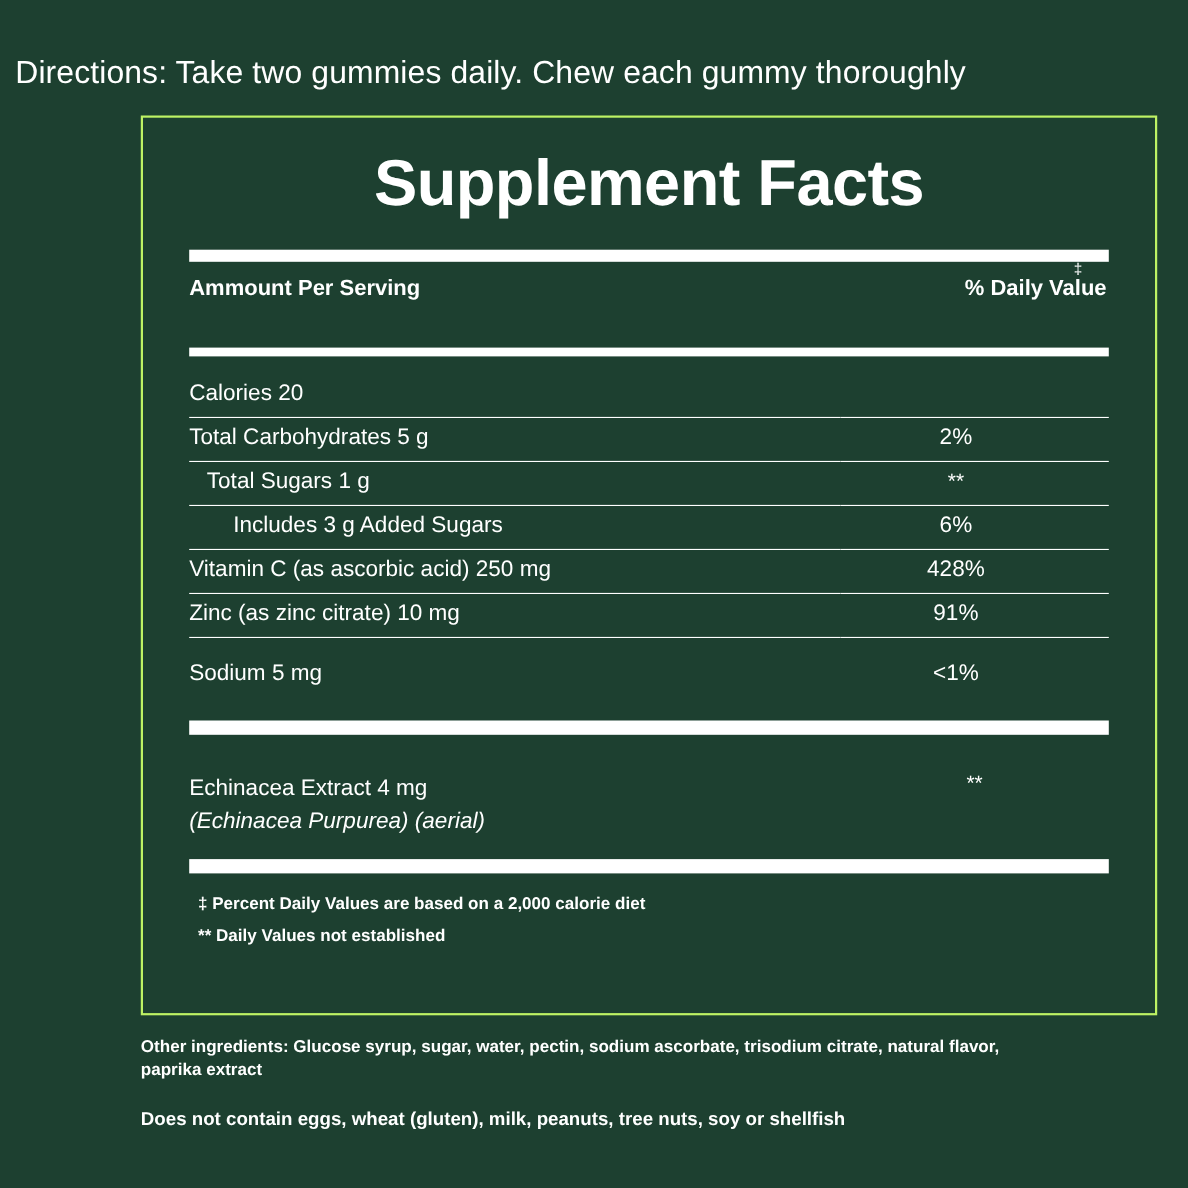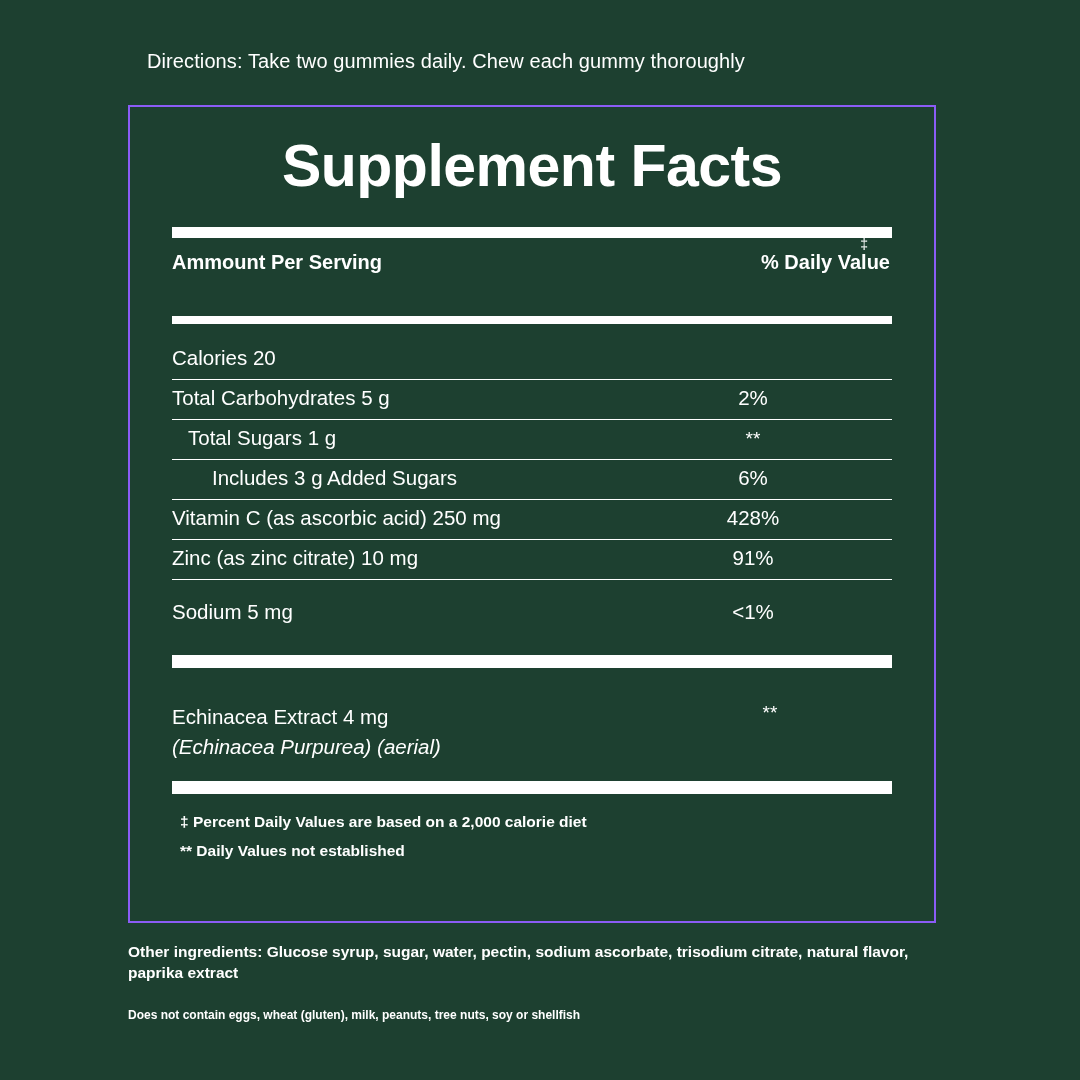--- a/index.html
+++ b/index.html
@@ -19,31 +19,31 @@
     width: 1080px;
     height: 1080px;
     box-sizing: border-box;
   }
   .directions {
     position: absolute;
     top: 50px;
     left: 0;
     width: 892px;
     text-align: center;
-    font-size: 20px;
+    font-size: 29px;
     letter-spacing: 0.1px;
     color: #ffffff;
   }
   .panel {
     position: absolute;
     left: 128px;
     top: 105px;
-    width: 808px;
+    width: 924px;
     height: 818px;
-    border: 2px solid #8b5cf6;
+    border: 2px solid #bef264;
     box-sizing: border-box;
   }
   .panel-inner {
     position: absolute;
     left: 42px;
     right: 42px;
     top: 20px;
   }
   .title {
     text-align: center;
@@ -163,21 +163,21 @@
     width: 790px;
     font-size: 15.5px;
     font-weight: bold;
     line-height: 1.35;
   }
   .allergens {
     position: absolute;
     left: 128px;
     top: 1008px;
     width: 800px;
-    font-size: 12px;
+    font-size: 17px;
     font-weight: bold;
   }
 </style>
 </head>
 <body>
 
 <div class="page">
 
   <div class="directions">Directions: Take two gummies daily. Chew each gummy thoroughly</div>
 

